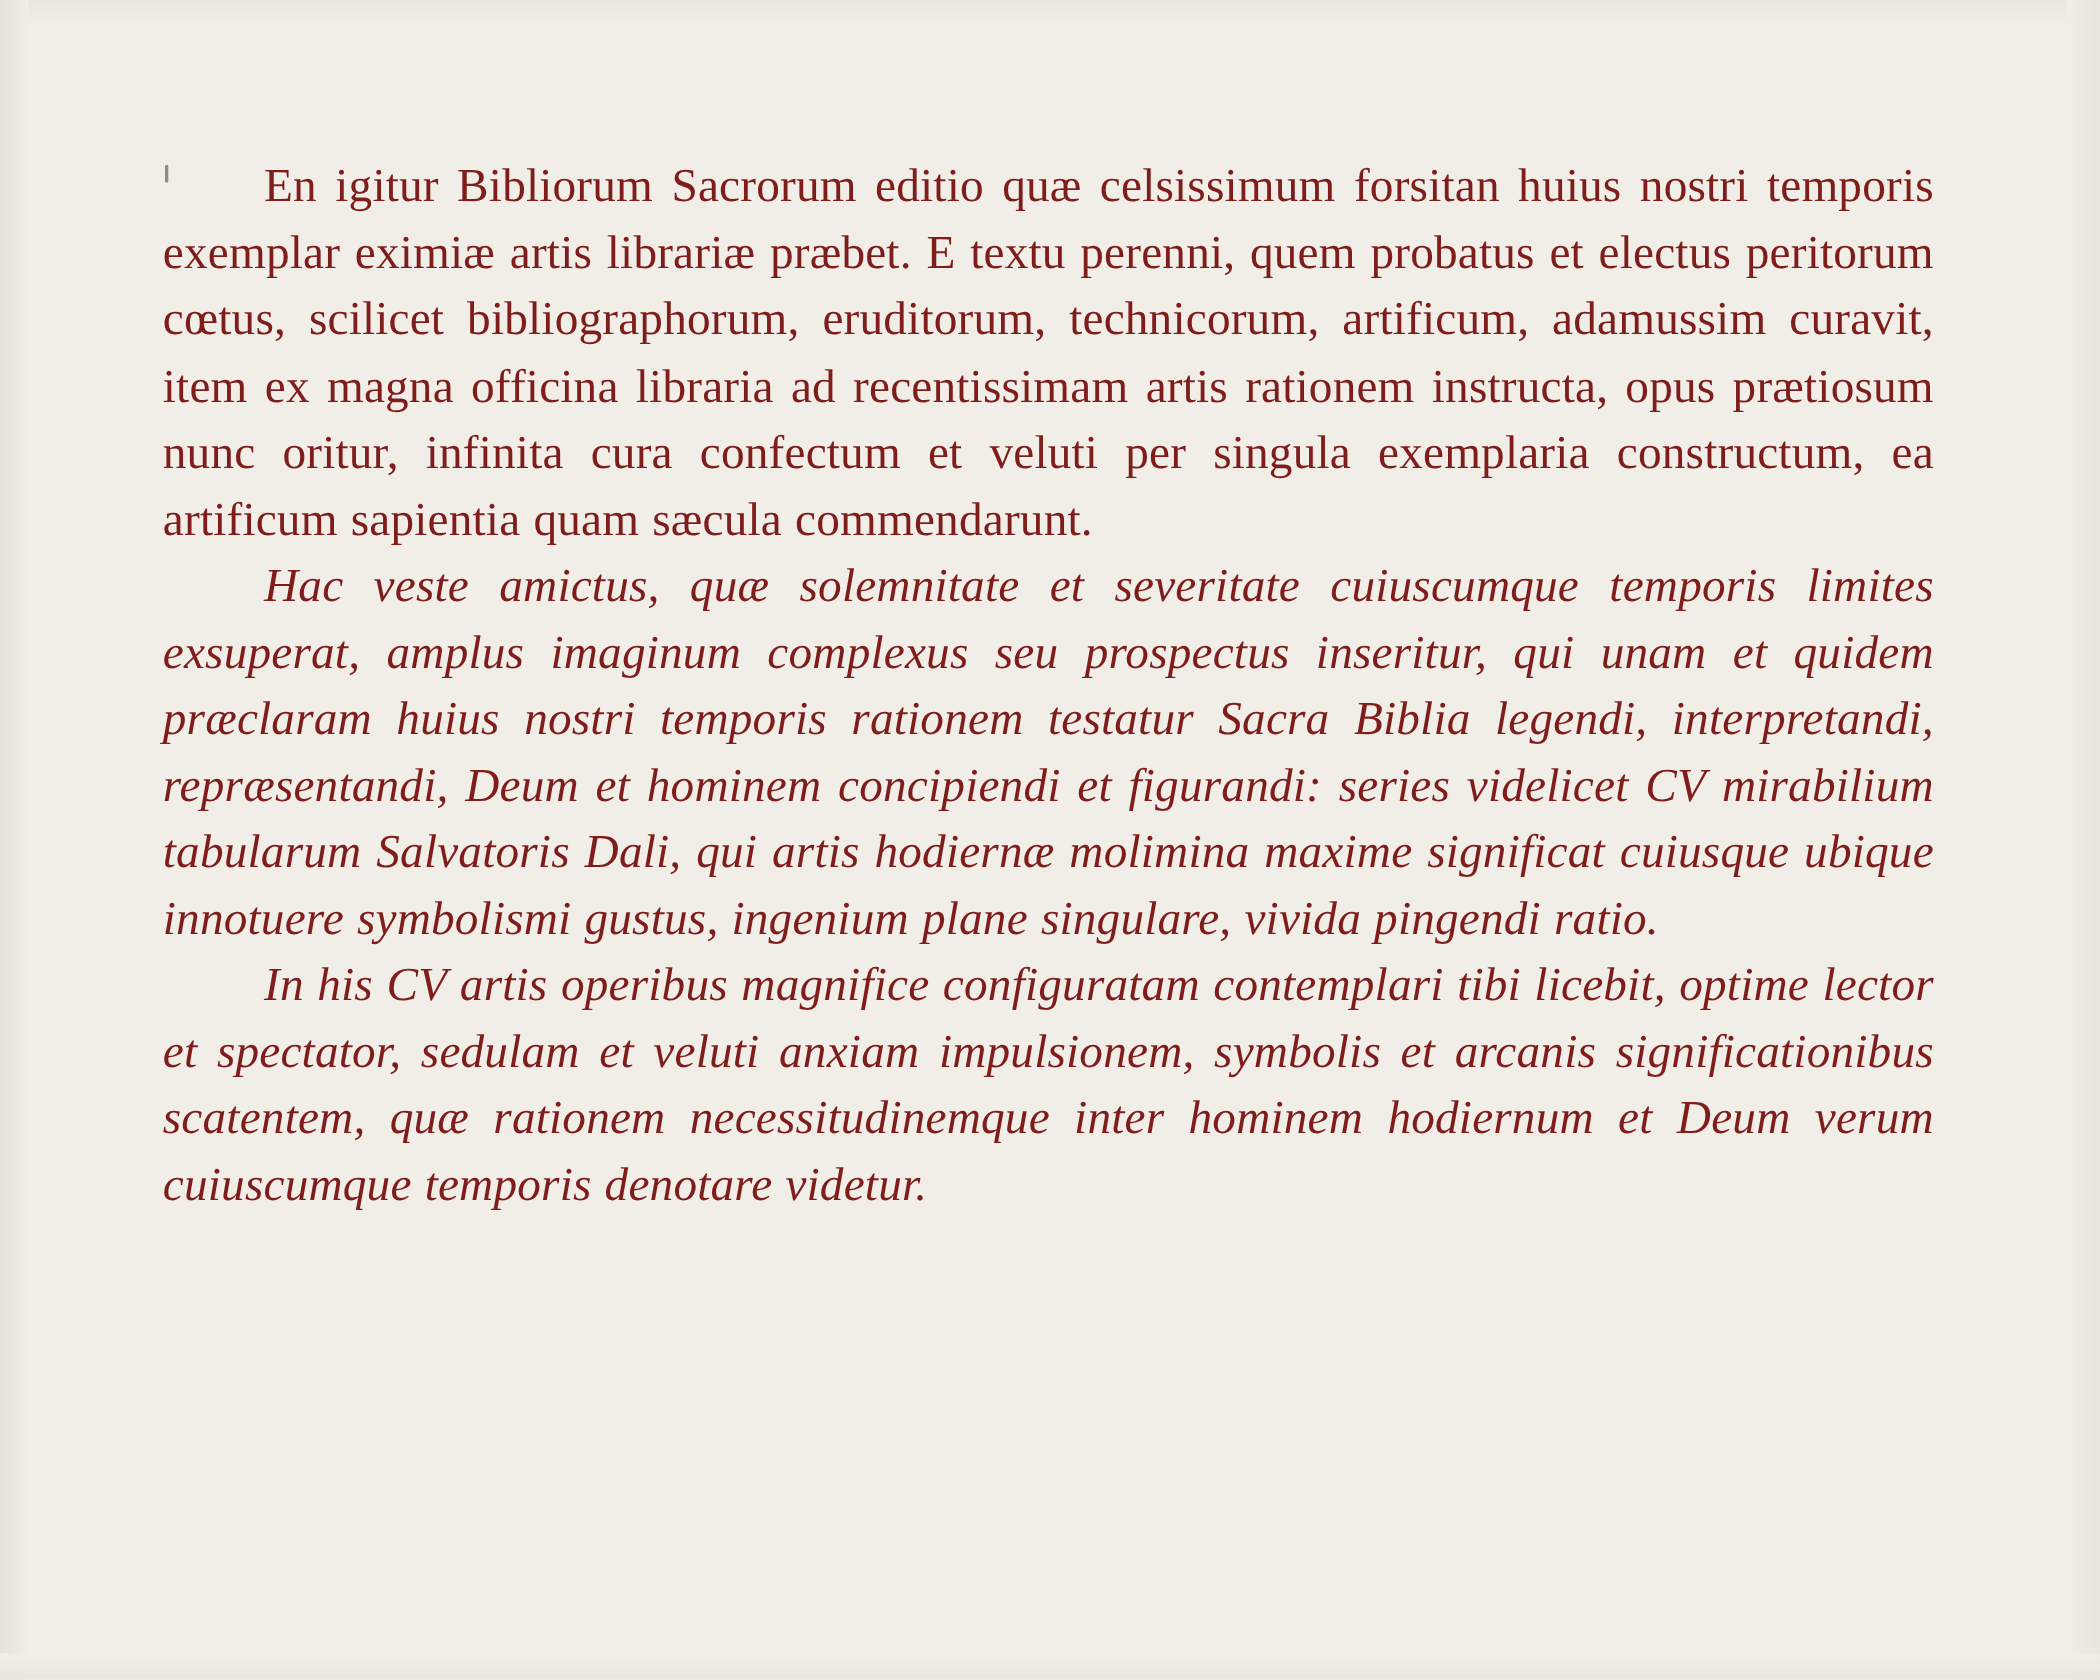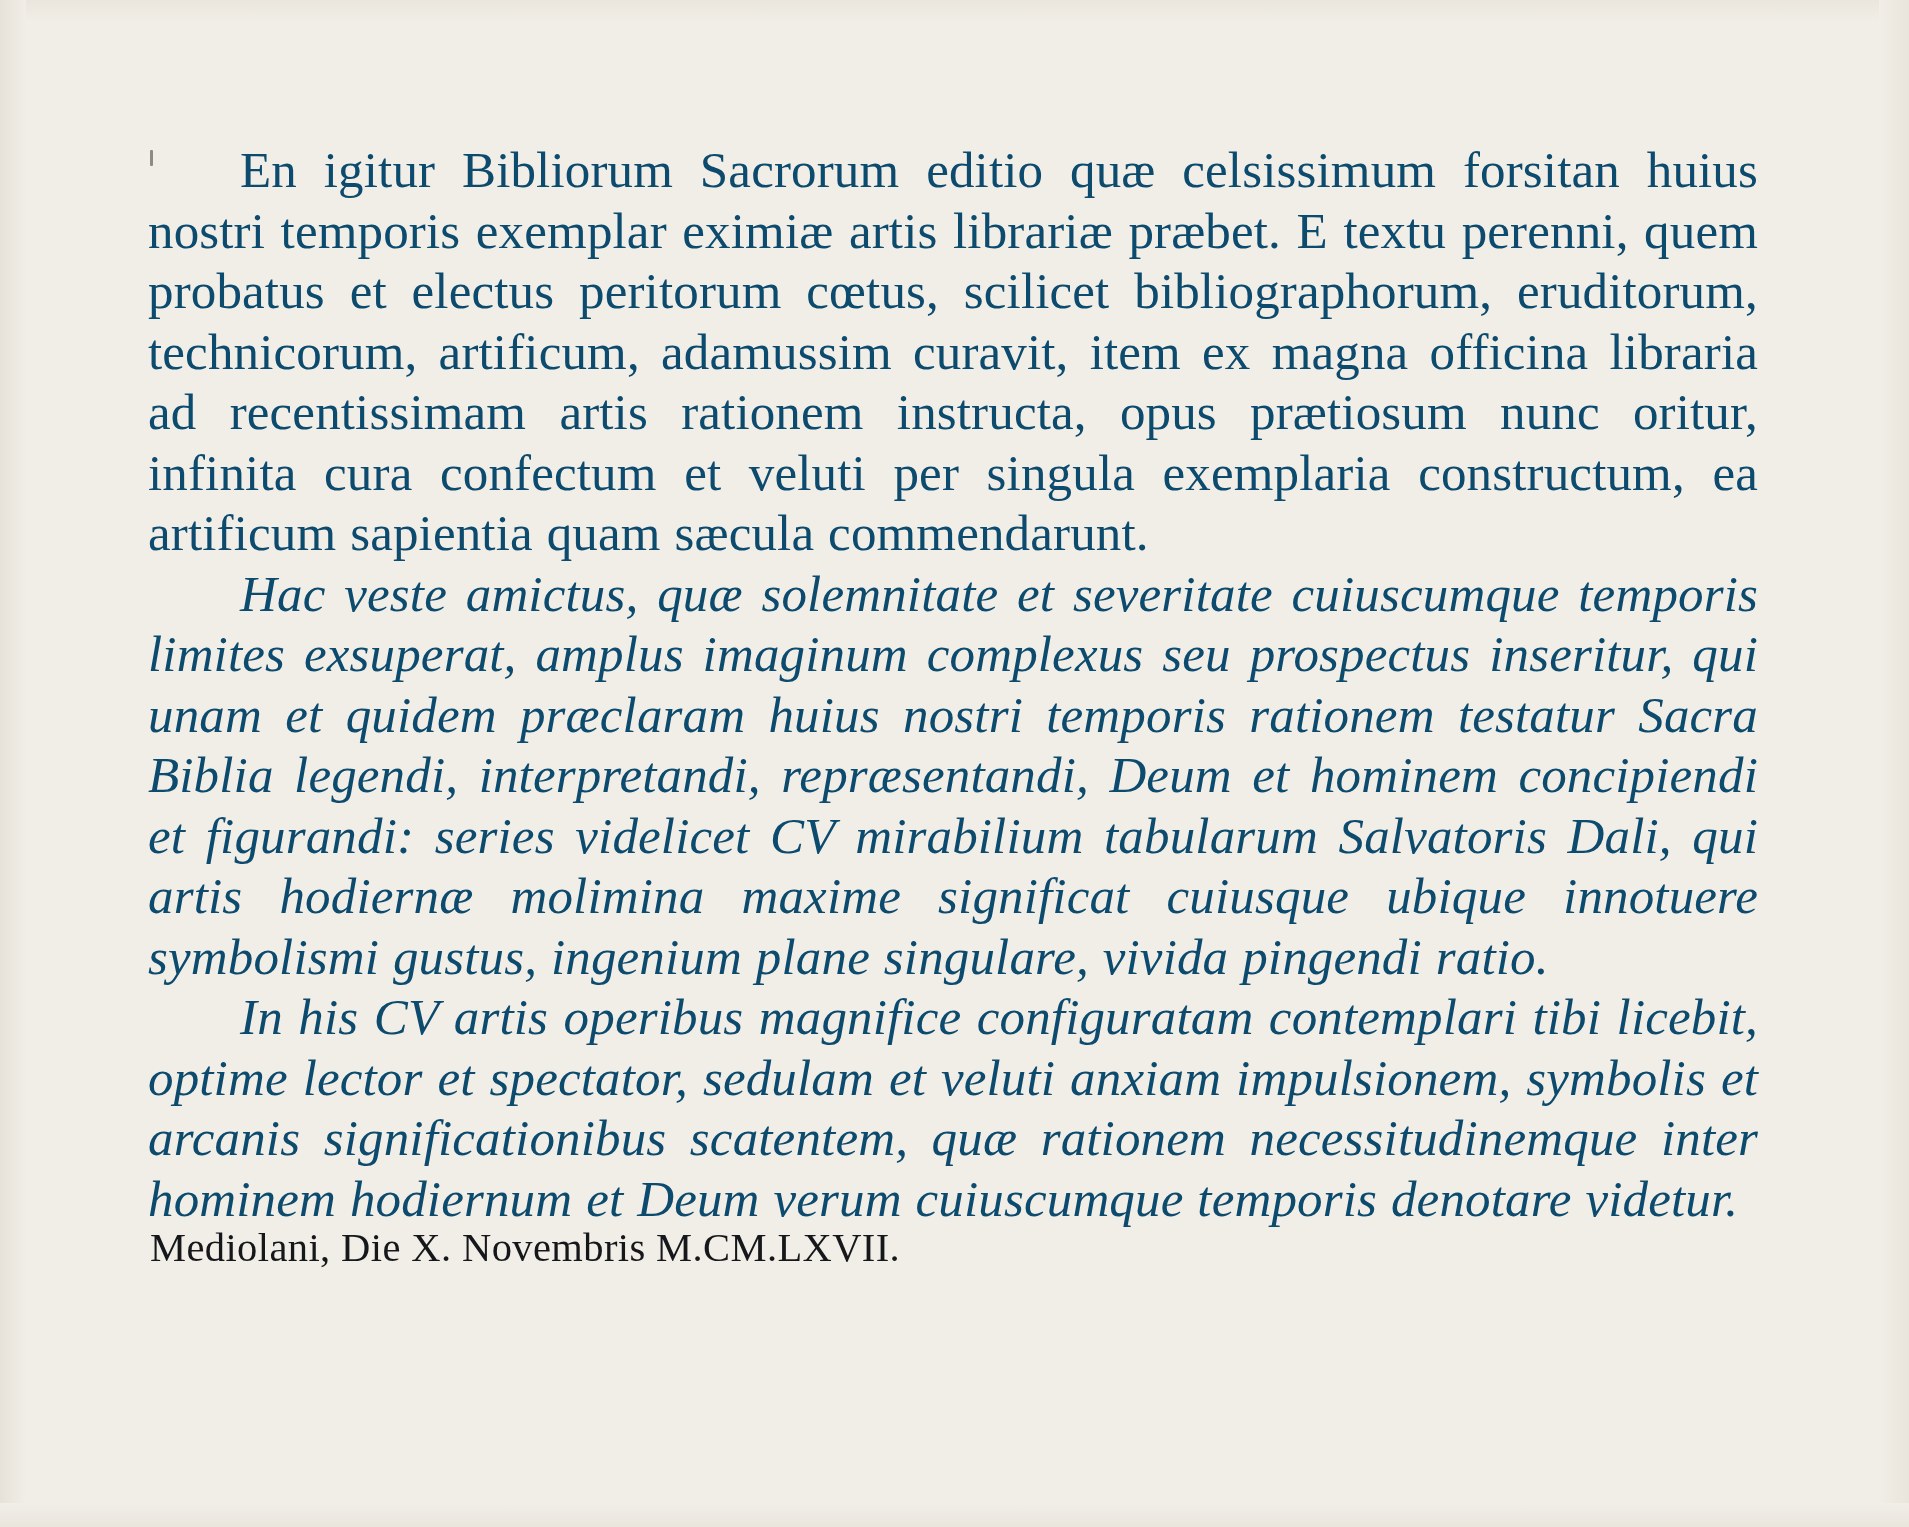--- a/index.html
+++ b/index.html
@@ -55,25 +55,25 @@
     position: absolute;
     left: 148px;
     top: 140px;
     width: 1610px;
   }
 
   .para {
     margin: 0 0 0 0;
     text-indent: 92px;
     text-align: justify;
-    font-size: 51px;
+    font-size: 43px;
     line-height: 60.5px;
     letter-spacing: 0.15px;
     word-spacing: 1px;
-    color: #0c4a6e;
+    color: #7f1d1d;
     hyphens: manual;
   }
   .para + .para {
     margin-top: 0px;
     font-style: italic;
   }
 
   .colophon {
     position: absolute;
     left: 150px;
@@ -108,15 +108,14 @@
   <div class="paper-edge-bottom"></div>
 
   <div class="ink-speck"></div>
 
   <div class="text-block">
     <p class="para">En igitur Bibliorum Sacrorum editio quæ celsissimum forsitan huius nostri temporis exemplar eximiæ artis librariæ præbet. E textu perenni, quem probatus et electus peritorum cœtus, scilicet bibliographorum, eruditorum, technicorum, artificum, adamussim curavit, item ex magna officina libraria ad recentissimam artis rationem instructa, opus prætiosum nunc oritur, infinita cura confectum et veluti per singula exemplaria constructum, ea artificum sapientia quam sæcula commendarunt.</p>
     <p class="para">Hac veste amictus, quæ solemnitate et severitate cuiuscumque temporis limites exsuperat, amplus imaginum complexus seu prospectus inseritur, qui unam et quidem præclaram huius nostri temporis rationem testatur Sacra Biblia legendi, interpretandi, repræsentandi, Deum et hominem concipiendi et figurandi: series videlicet CV mirabilium tabularum Salvatoris Dali, qui artis hodiernæ molimina maxime significat cuiusque ubique innotuere symbolismi gustus, ingenium plane singulare, vivida pingendi ratio.</p>
     <p class="para">In his CV artis operibus magnifice configuratam contemplari tibi licebit, optime lector et spectator, sedulam et veluti anxiam impulsionem, symbolis et arcanis significationibus scatentem, quæ rationem necessitudinemque inter hominem hodiernum et Deum verum cuiuscumque temporis denotare videtur.</p>
   </div>
 
-  <div class="colophon">Mediolani, Die X. Novembris M.CM.LXVII.</div>
 
 </div>
 
 </body></html>

